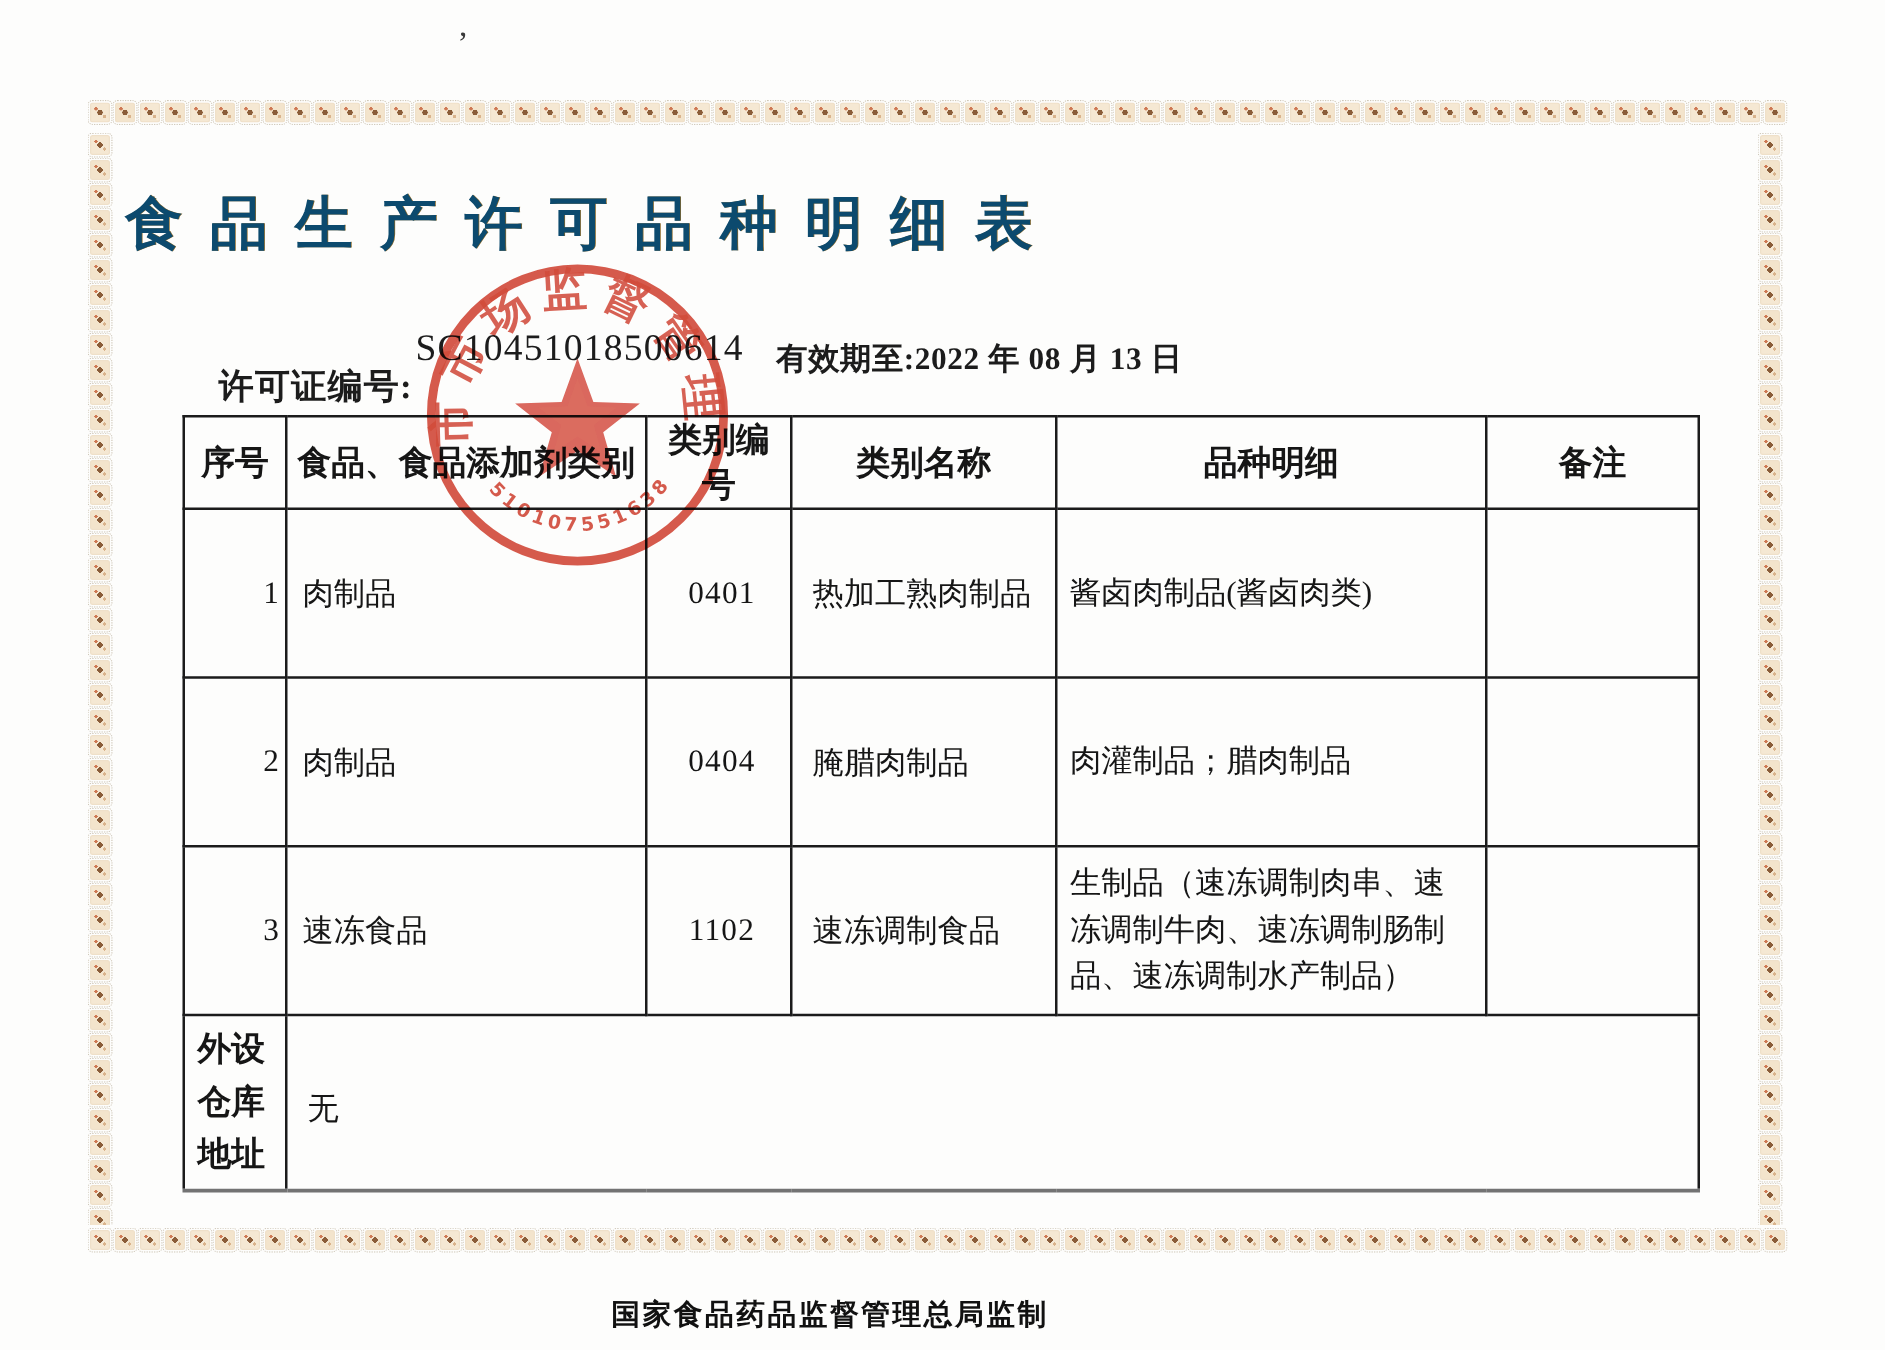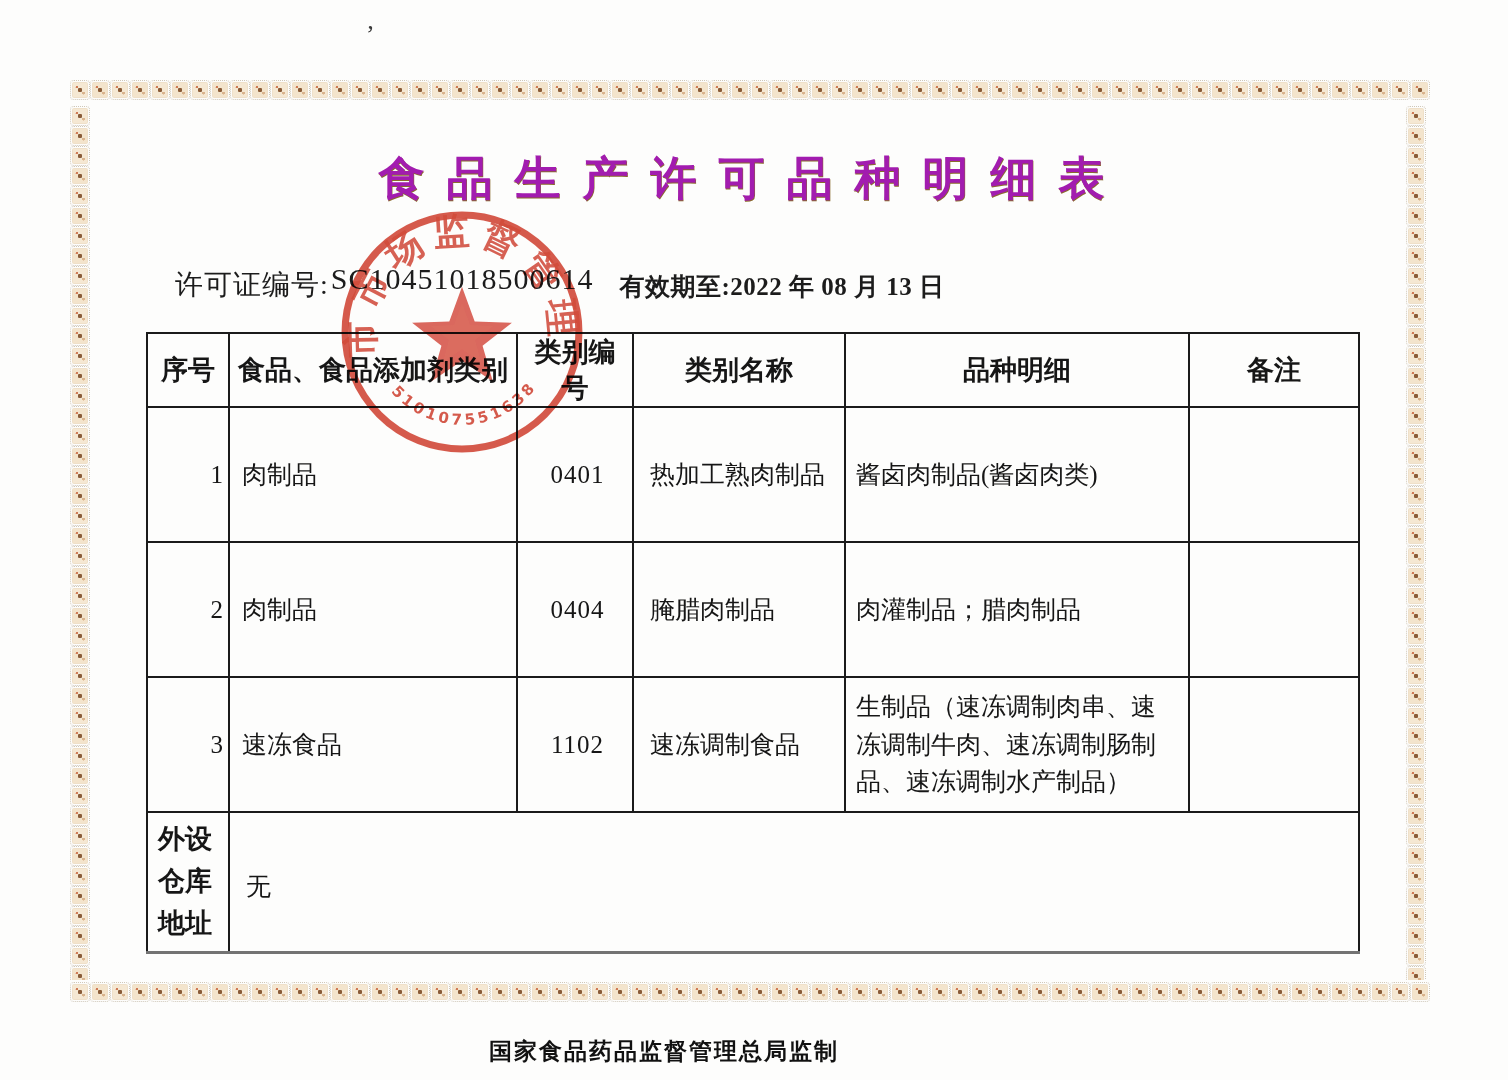--- a/index.html
+++ b/index.html
@@ -23,28 +23,28 @@
     border-radius:2px;
     outline:1px dotted #cfc7b8;outline-offset:1px;
     box-shadow:0 0 0 1px #efe0c9 inset;
   }
   .tile.alt{background-color:#f3e4cc;}
   
   .stray{position:absolute;left:366px;top:20px;font-size:26px;color:#3a3a3a;}
   
   .doc-title{
     position:absolute;left:100px;top:148px;width:1305px;
-    text-align:center;font-size:46px;font-weight:bold;
-    letter-spacing:22px;color:#a21caf;
+    font-size:46px;font-weight:bold;
+    letter-spacing:22px;color:#0c4a6e;
     text-shadow:0.5px 0.5px 0 #8a6a2c;
     white-space:nowrap;
   }
   
   .license-line{position:absolute;left:175px;top:260px;display:flex;align-items:flex-start;white-space:nowrap;}
-  .lic-label{font-weight:normal;font-size:28px;margin-top:6px;letter-spacing:1px;}
+  .lic-label{font-weight:bold;font-size:28px;margin-top:30px;letter-spacing:1px;}
   .lic-number{font-size:30px;margin-top:2px;letter-spacing:1px;margin-left:2px;}
   .lic-issue,.lic-valid{font-size:25px;font-weight:600;margin-top:10px;letter-spacing:0.5px;}
   .lic-issue{margin-left:44px;}
   .lic-valid{margin-left:26px;}
   
   table.main{
     position:absolute;left:146px;top:332px;width:1212px;
     border-collapse:collapse;table-layout:fixed;
     font-size:25px;color:#161616;
   }

